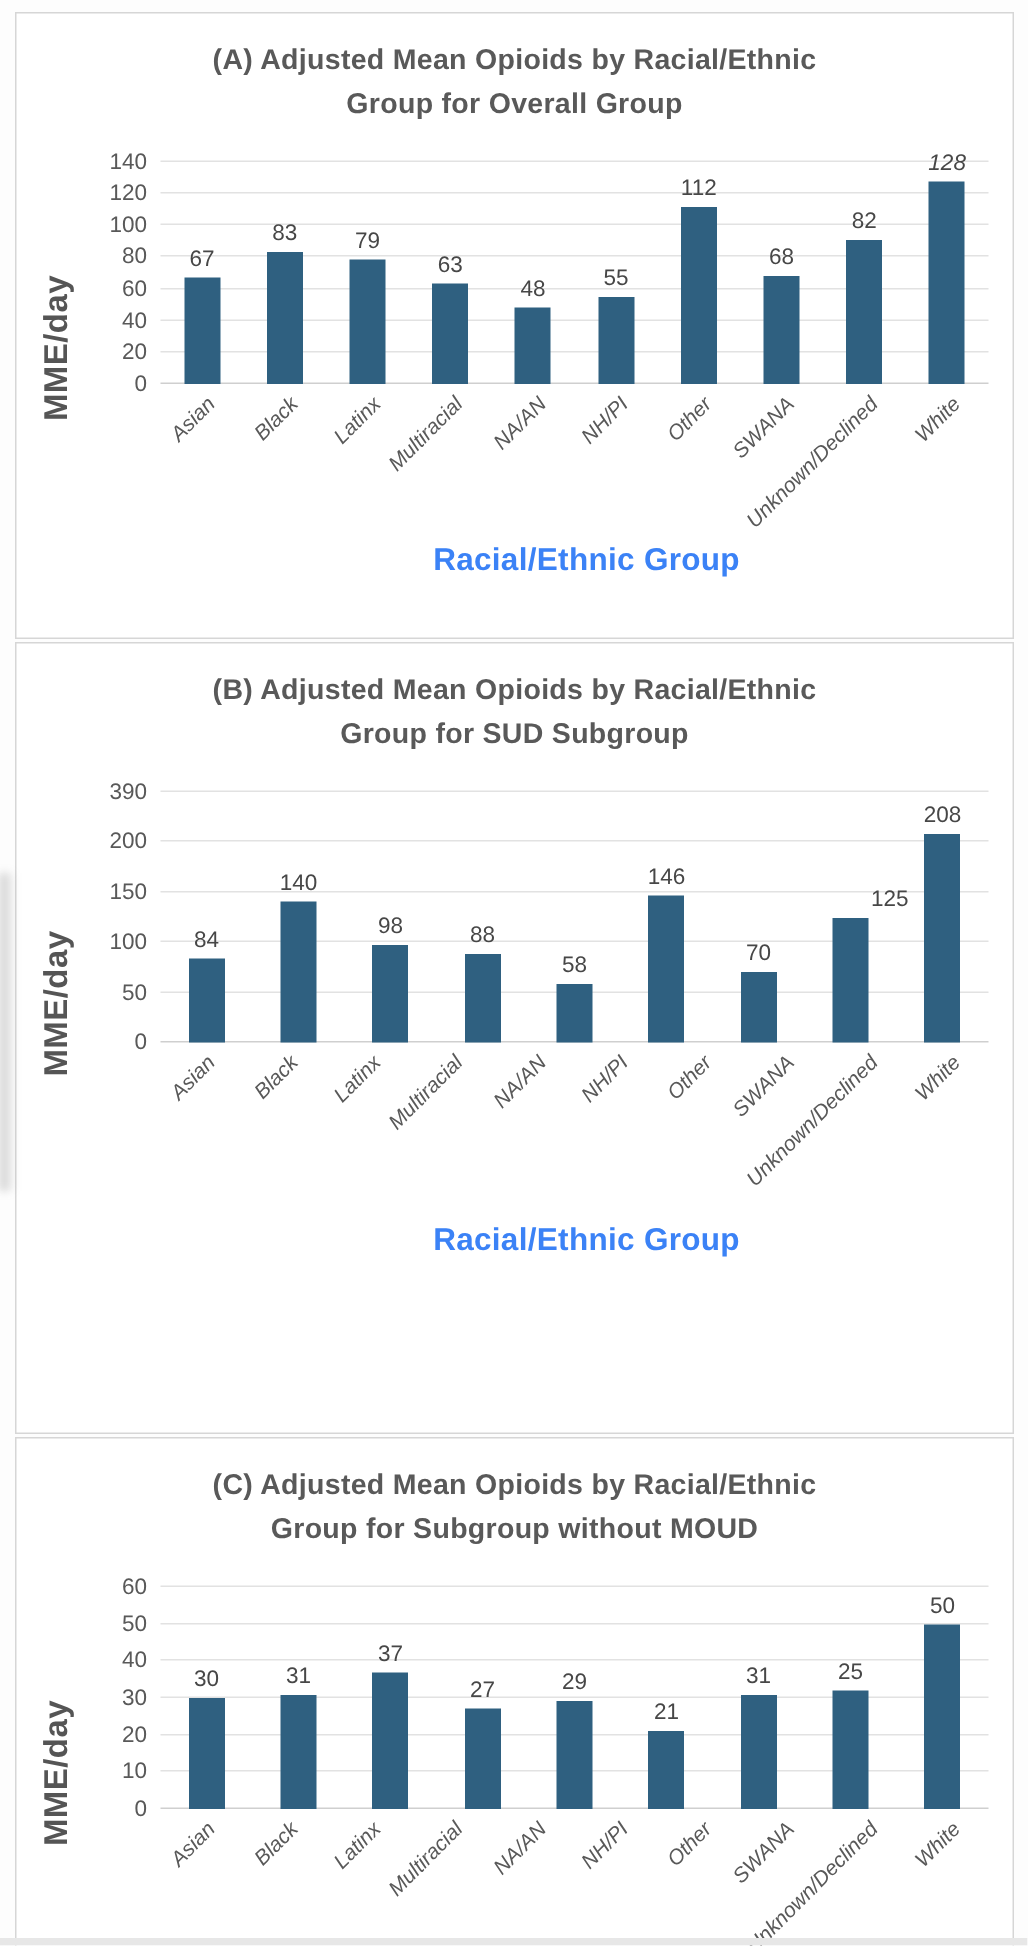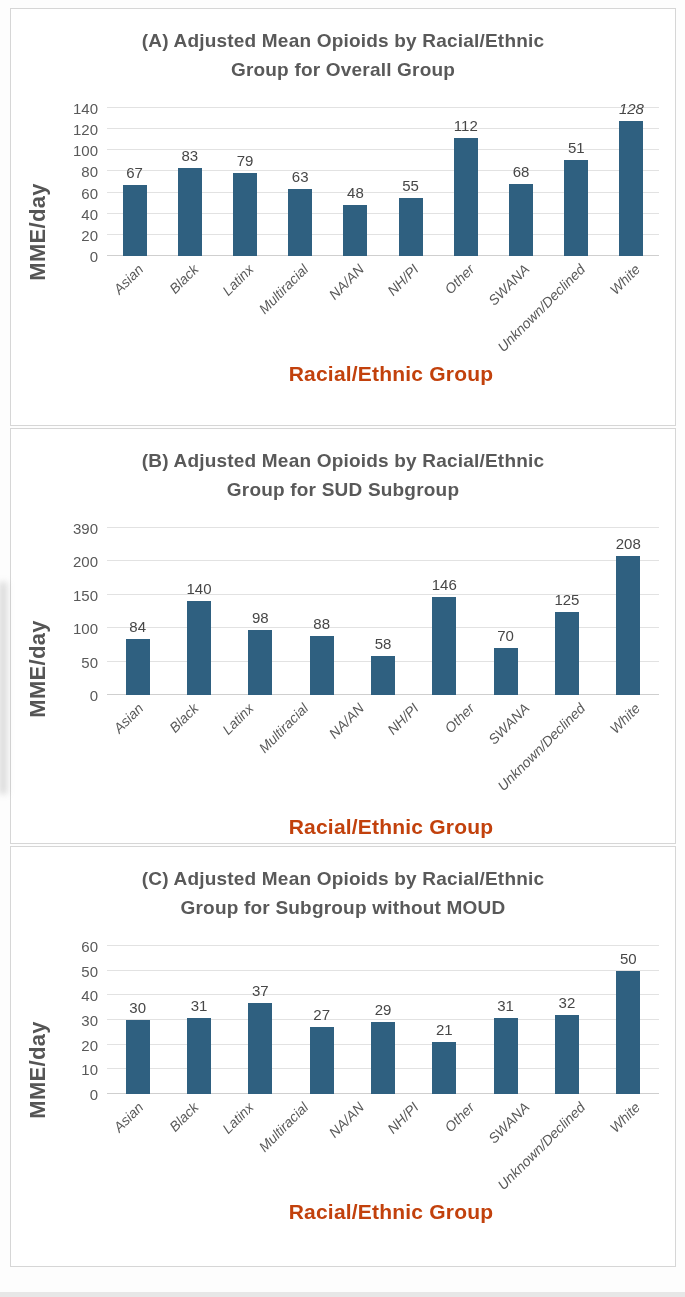--- a/index.html
+++ b/index.html
@@ -12,21 +12,21 @@
     overflow: hidden;
   }
   .page { padding: 8px 9px 0 10px; }
   .panel {
     background: #ffffff;
     border: 1px solid #d6d6d6;
     margin-bottom: 2px;
     overflow: hidden;
   }
   .panel-a { height: 418px; }
-  .panel-b { height: 416px; }
+  .panel-b { height: 528px; }
   .panel-c { height: 421px; }
 
   .chart-title {
     margin: 18px auto 4px;
     max-width: 462px;
     text-align: center;
     font-size: 19px;
     font-weight: bold;
     color: #595959;
     line-height: 1.5;
@@ -87,21 +87,21 @@
     transform-origin: 100% 0%;
     font-size: 14px;
     font-style: italic;
     color: #595959;
     white-space: nowrap;
   }
   .xtitle {
     text-align: center;
     font-weight: bold;
     font-size: 21px;
-    color: #c2410c;
+    color: #3b82f6;
     margin-left: 96px;
     margin-top: 6px;
     letter-spacing: 0.2px;
   }
   .left-shadow {
     position: absolute;
     left: 0; top: 582px;
     width: 10px; height: 212px;
     background: linear-gradient(to right, rgba(110,110,110,0.38), rgba(255,255,255,0));
     filter: blur(3px);
@@ -173,21 +173,21 @@
                 </div>
                 <div class="bar-slot">
                   <div class="bar-value" style="bottom: calc(80% + 4px);">112</div>
                   <div class="bar" style="height: 80%; background: rgb(47, 96, 128);"></div>
                 </div>
                 <div class="bar-slot">
                   <div class="bar-value" style="bottom: calc(48.5714% + 4px);">68</div>
                   <div class="bar" style="height: 48.5714%; background: rgb(47, 96, 128);"></div>
                 </div>
                 <div class="bar-slot">
-                  <div class="bar-value" style="bottom: calc(65% + 4px);">51</div>
+                  <div class="bar-value" style="bottom: calc(65% + 4px);">82</div>
                   <div class="bar" style="height: 65%; background: rgb(47, 96, 128);"></div>
                 </div>
                 <div class="bar-slot">
                   <div class="bar-value" style="bottom: calc(91.4286% + 4px); font-style: italic;">128</div>
                   <div class="bar" style="height: 91.4286%; background: rgb(47, 96, 128);"></div>
                 </div>
               </div>
           </div>
         </div>
         <div class="xlabels xlabels-a">
@@ -273,21 +273,21 @@
                 </div>
                 <div class="bar-slot">
                   <div class="bar-value" style="bottom: calc(58.4% + 4px);">146</div>
                   <div class="bar" style="height: 58.4%; background: rgb(47, 96, 128);"></div>
                 </div>
                 <div class="bar-slot">
                   <div class="bar-value" style="bottom: calc(28% + 4px);">70</div>
                   <div class="bar" style="height: 28%; background: rgb(47, 96, 128);"></div>
                 </div>
                 <div class="bar-slot">
-                  <div class="bar-value" style="bottom: calc(50% + 4px);">125</div>
+                  <div class="bar-value" style="bottom: calc(50% + 4px); text-align: right;">125</div>
                   <div class="bar" style="height: 50%; background: rgb(47, 96, 128);"></div>
                 </div>
                 <div class="bar-slot">
                   <div class="bar-value" style="bottom: calc(83.2% + 4px);">208</div>
                   <div class="bar" style="height: 83.2%; background: rgb(47, 96, 128);"></div>
                 </div>
               </div>
           </div>
         </div>
         <div class="xlabels xlabels-b">
@@ -375,21 +375,21 @@
                 </div>
                 <div class="bar-slot">
                   <div class="bar-value" style="bottom: calc(35% + 4px);">21</div>
                   <div class="bar" style="height: 35%; background: rgb(47, 96, 128);"></div>
                 </div>
                 <div class="bar-slot">
                   <div class="bar-value" style="bottom: calc(51.6667% + 4px);">31</div>
                   <div class="bar" style="height: 51.6667%; background: rgb(47, 96, 128);"></div>
                 </div>
                 <div class="bar-slot">
-                  <div class="bar-value" style="bottom: calc(53.3333% + 4px);">32</div>
+                  <div class="bar-value" style="bottom: calc(53.3333% + 4px);">25</div>
                   <div class="bar" style="height: 53.3333%; background: rgb(47, 96, 128);"></div>
                 </div>
                 <div class="bar-slot">
                   <div class="bar-value" style="bottom: calc(83.3333% + 4px);">50</div>
                   <div class="bar" style="height: 83.3333%; background: rgb(47, 96, 128);"></div>
                 </div>
               </div>
           </div>
         </div>
         <div class="xlabels xlabels-c">

